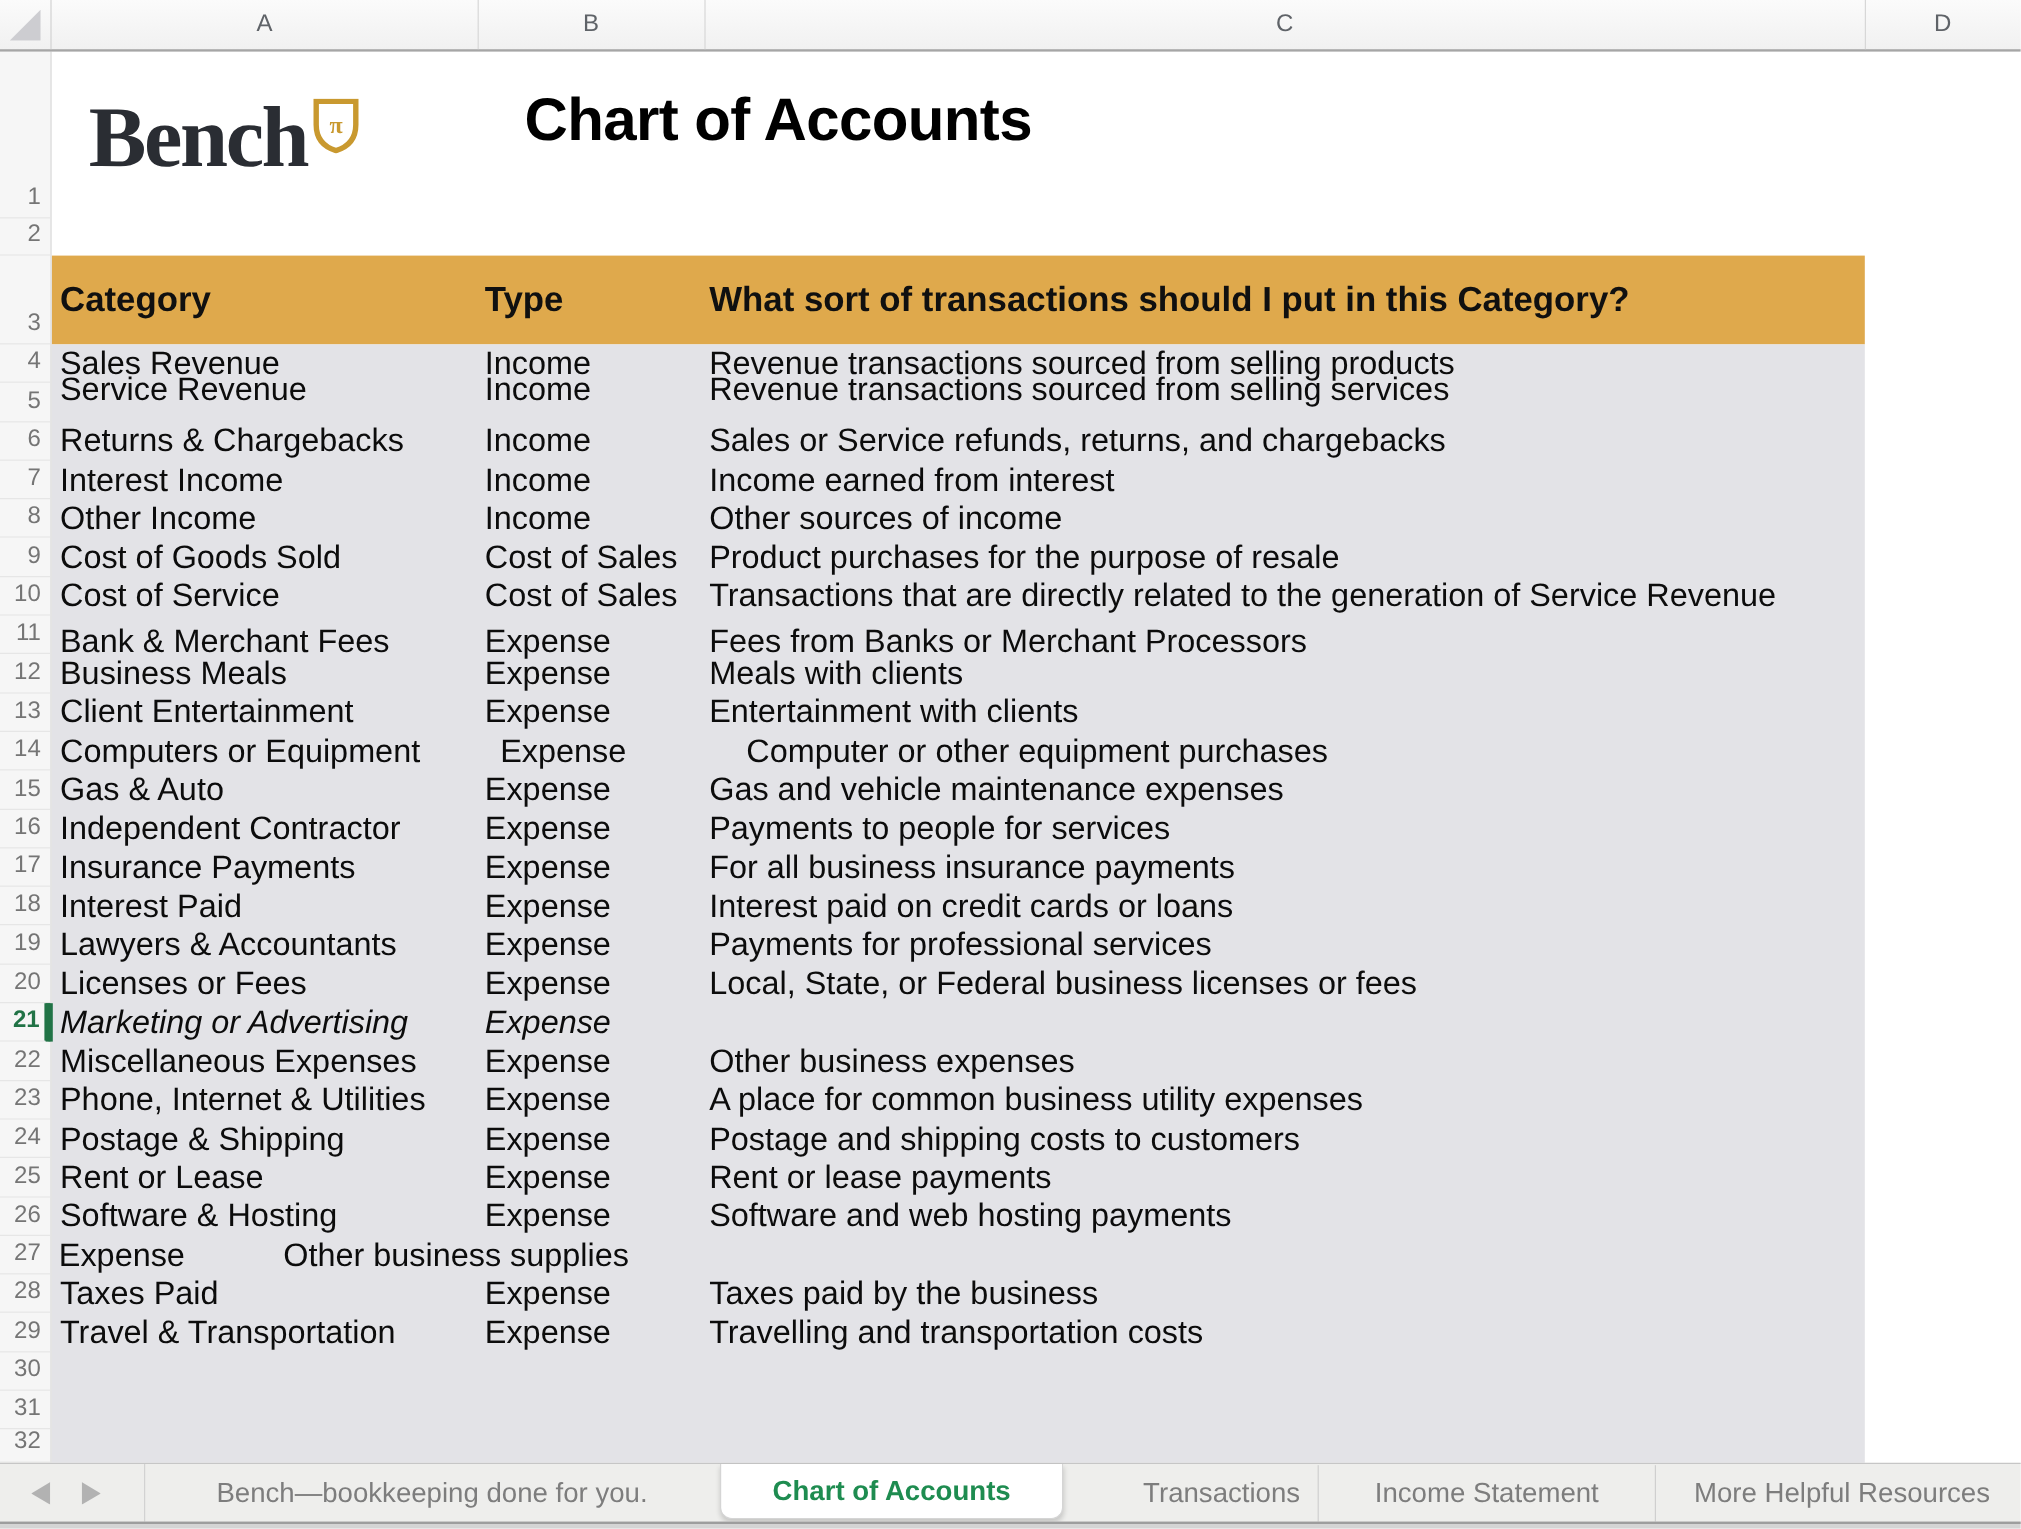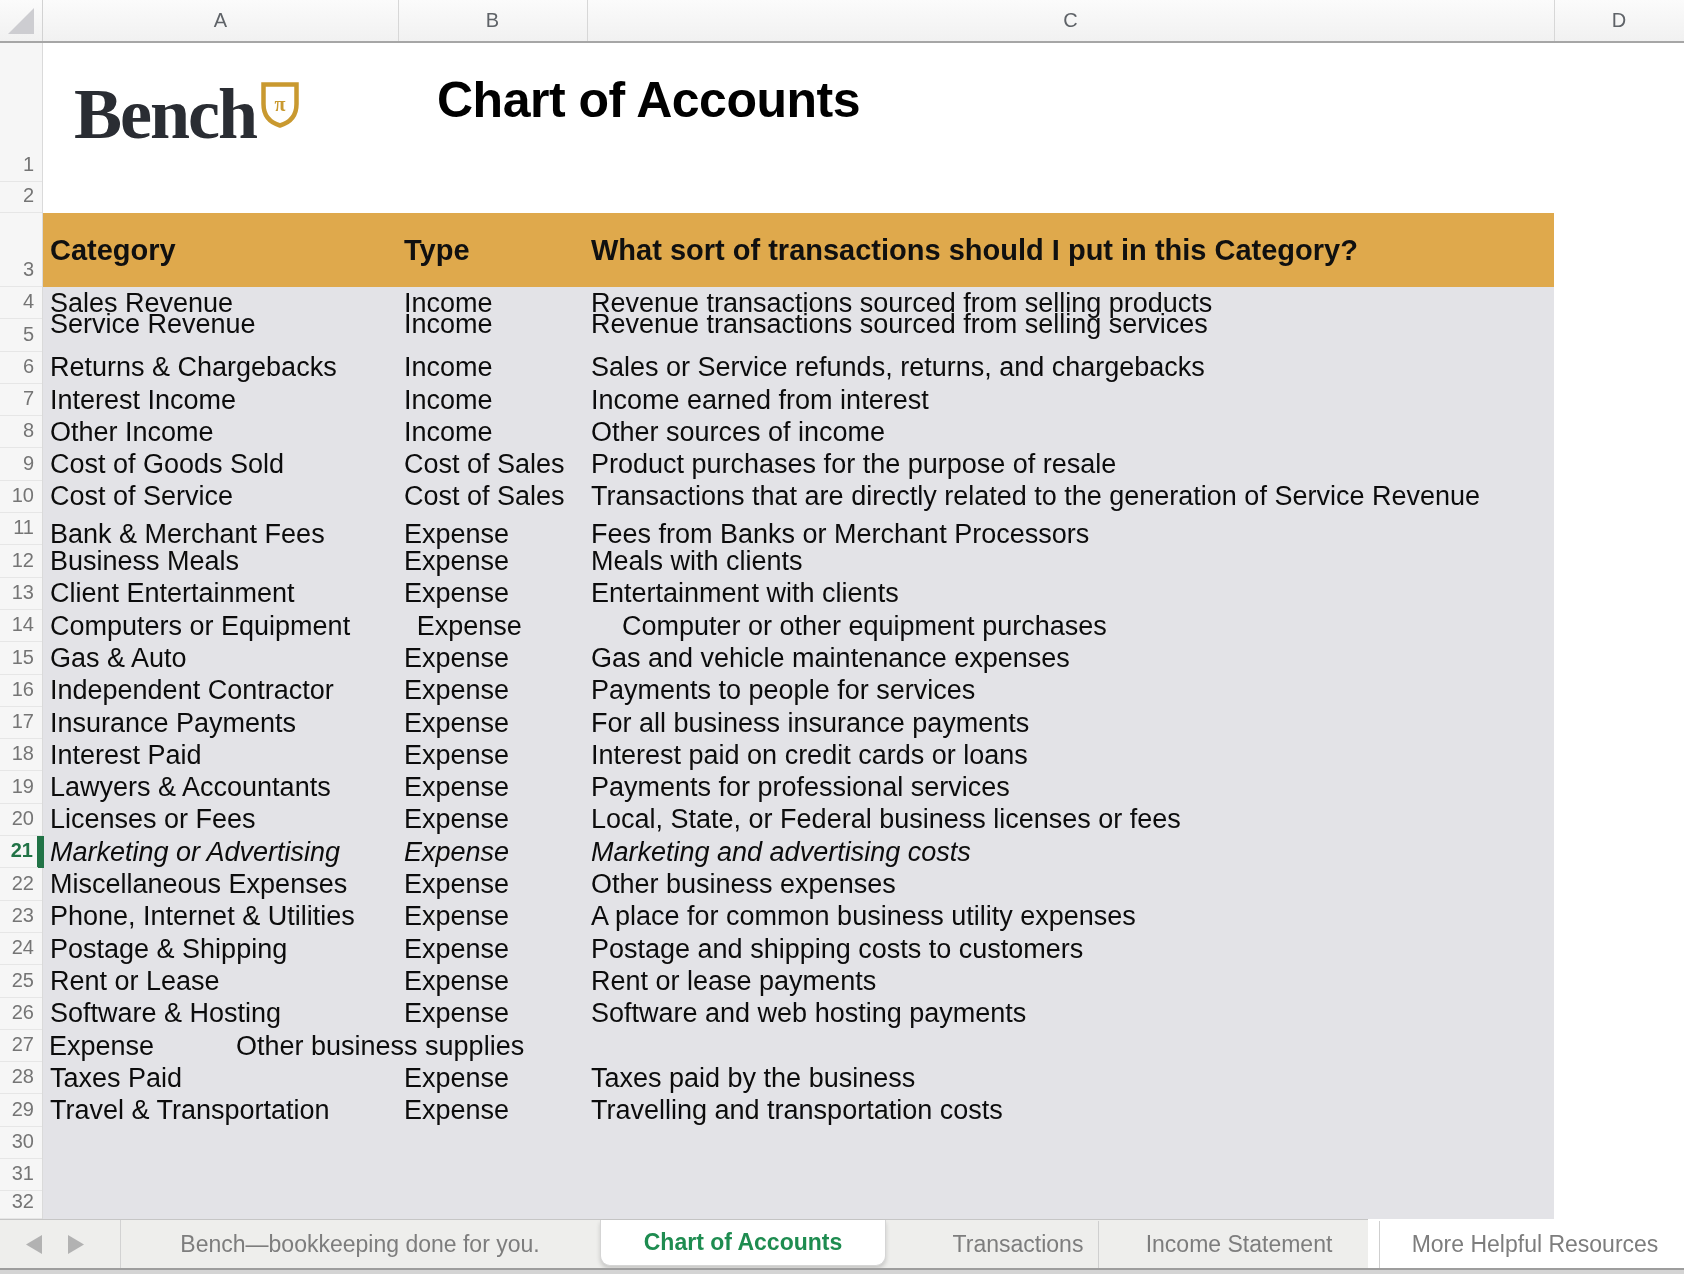--- a/index.html
+++ b/index.html
@@ -48,21 +48,21 @@
     background:var(--rows-gray);z-index:1;}
   .t-row{position:absolute;left:0;width:100%;display:flex;}
   .cell{display:flex;align-items:center;font-size:27px;color:#0c0c0c;white-space:nowrap;overflow:hidden;}
   .c-a{width:355px;padding-left:7px;}
   .c-b{width:189px;padding-left:6px;}
   .c-c{width:967px;padding-left:4px;}
 
   .selbar{position:absolute;left:38px;width:6px;background:var(--selection-green);z-index:4;}
 
   
-  .tabbar{position:absolute;left:0;top:1219px;width:1368px;height:49px;background:#eeeeec;
+  .tabbar{position:absolute;left:0;top:1219px;width:1684px;height:49px;background:#eeeeec;
     border-top:1px solid #c6c6c6;z-index:5;}
   .arrow{position:absolute;top:15px;width:16px;height:19px;background:#b2b2b2;}
   .arrow-left{left:26px;clip-path:polygon(100% 0,100% 100%,0 50%);}
   .arrow-right{left:68px;clip-path:polygon(0 0,0 100%,100% 50%);}
   .tab-sep{position:absolute;left:120px;top:0;width:1px;height:48px;background:#d2d2d2;}
   .tab{position:absolute;top:1px;height:47px;display:flex;align-items:center;justify-content:center;
     font-size:23px;color:#7d7d7d;white-space:nowrap;overflow:hidden;}
   .tab.with-div{border-left:1px solid #cfcfcf;}
   .tab.active-tab{top:0;height:46px;background:#fff;border:1px solid #d5d5d5;border-top:none;
     border-radius:0 0 10px 10px;box-shadow:0 3px 4px rgba(0,0,0,.16);
@@ -222,21 +222,20 @@
         <div class="cell c-c">Payments for professional services</div>
       </div>
       <div class="t-row" style="top: 516.8px; height: 32.3px;">
         <div class="cell c-a">Licenses or Fees</div>
         <div class="cell c-b">Expense</div>
         <div class="cell c-c">Local, State, or Federal business licenses or fees</div>
       </div>
       <div class="t-row" style="top: 549.1px; height: 32.3px; font-style: italic;">
         <div class="cell c-a">Marketing or Advertising</div>
         <div class="cell c-b">Expense</div>
-        <div class="cell c-c">Marketing and advertising costs</div>
       </div>
       <div class="t-row" style="top: 581.4px; height: 32.3px;">
         <div class="cell c-a">Miscellaneous Expenses</div>
         <div class="cell c-b">Expense</div>
         <div class="cell c-c">Other business expenses</div>
       </div>
       <div class="t-row" style="top: 613.7px; height: 32.3px;">
         <div class="cell c-a">Phone, Internet &amp; Utilities</div>
         <div class="cell c-b">Expense</div>
         <div class="cell c-c">A place for common business utility expenses</div>

